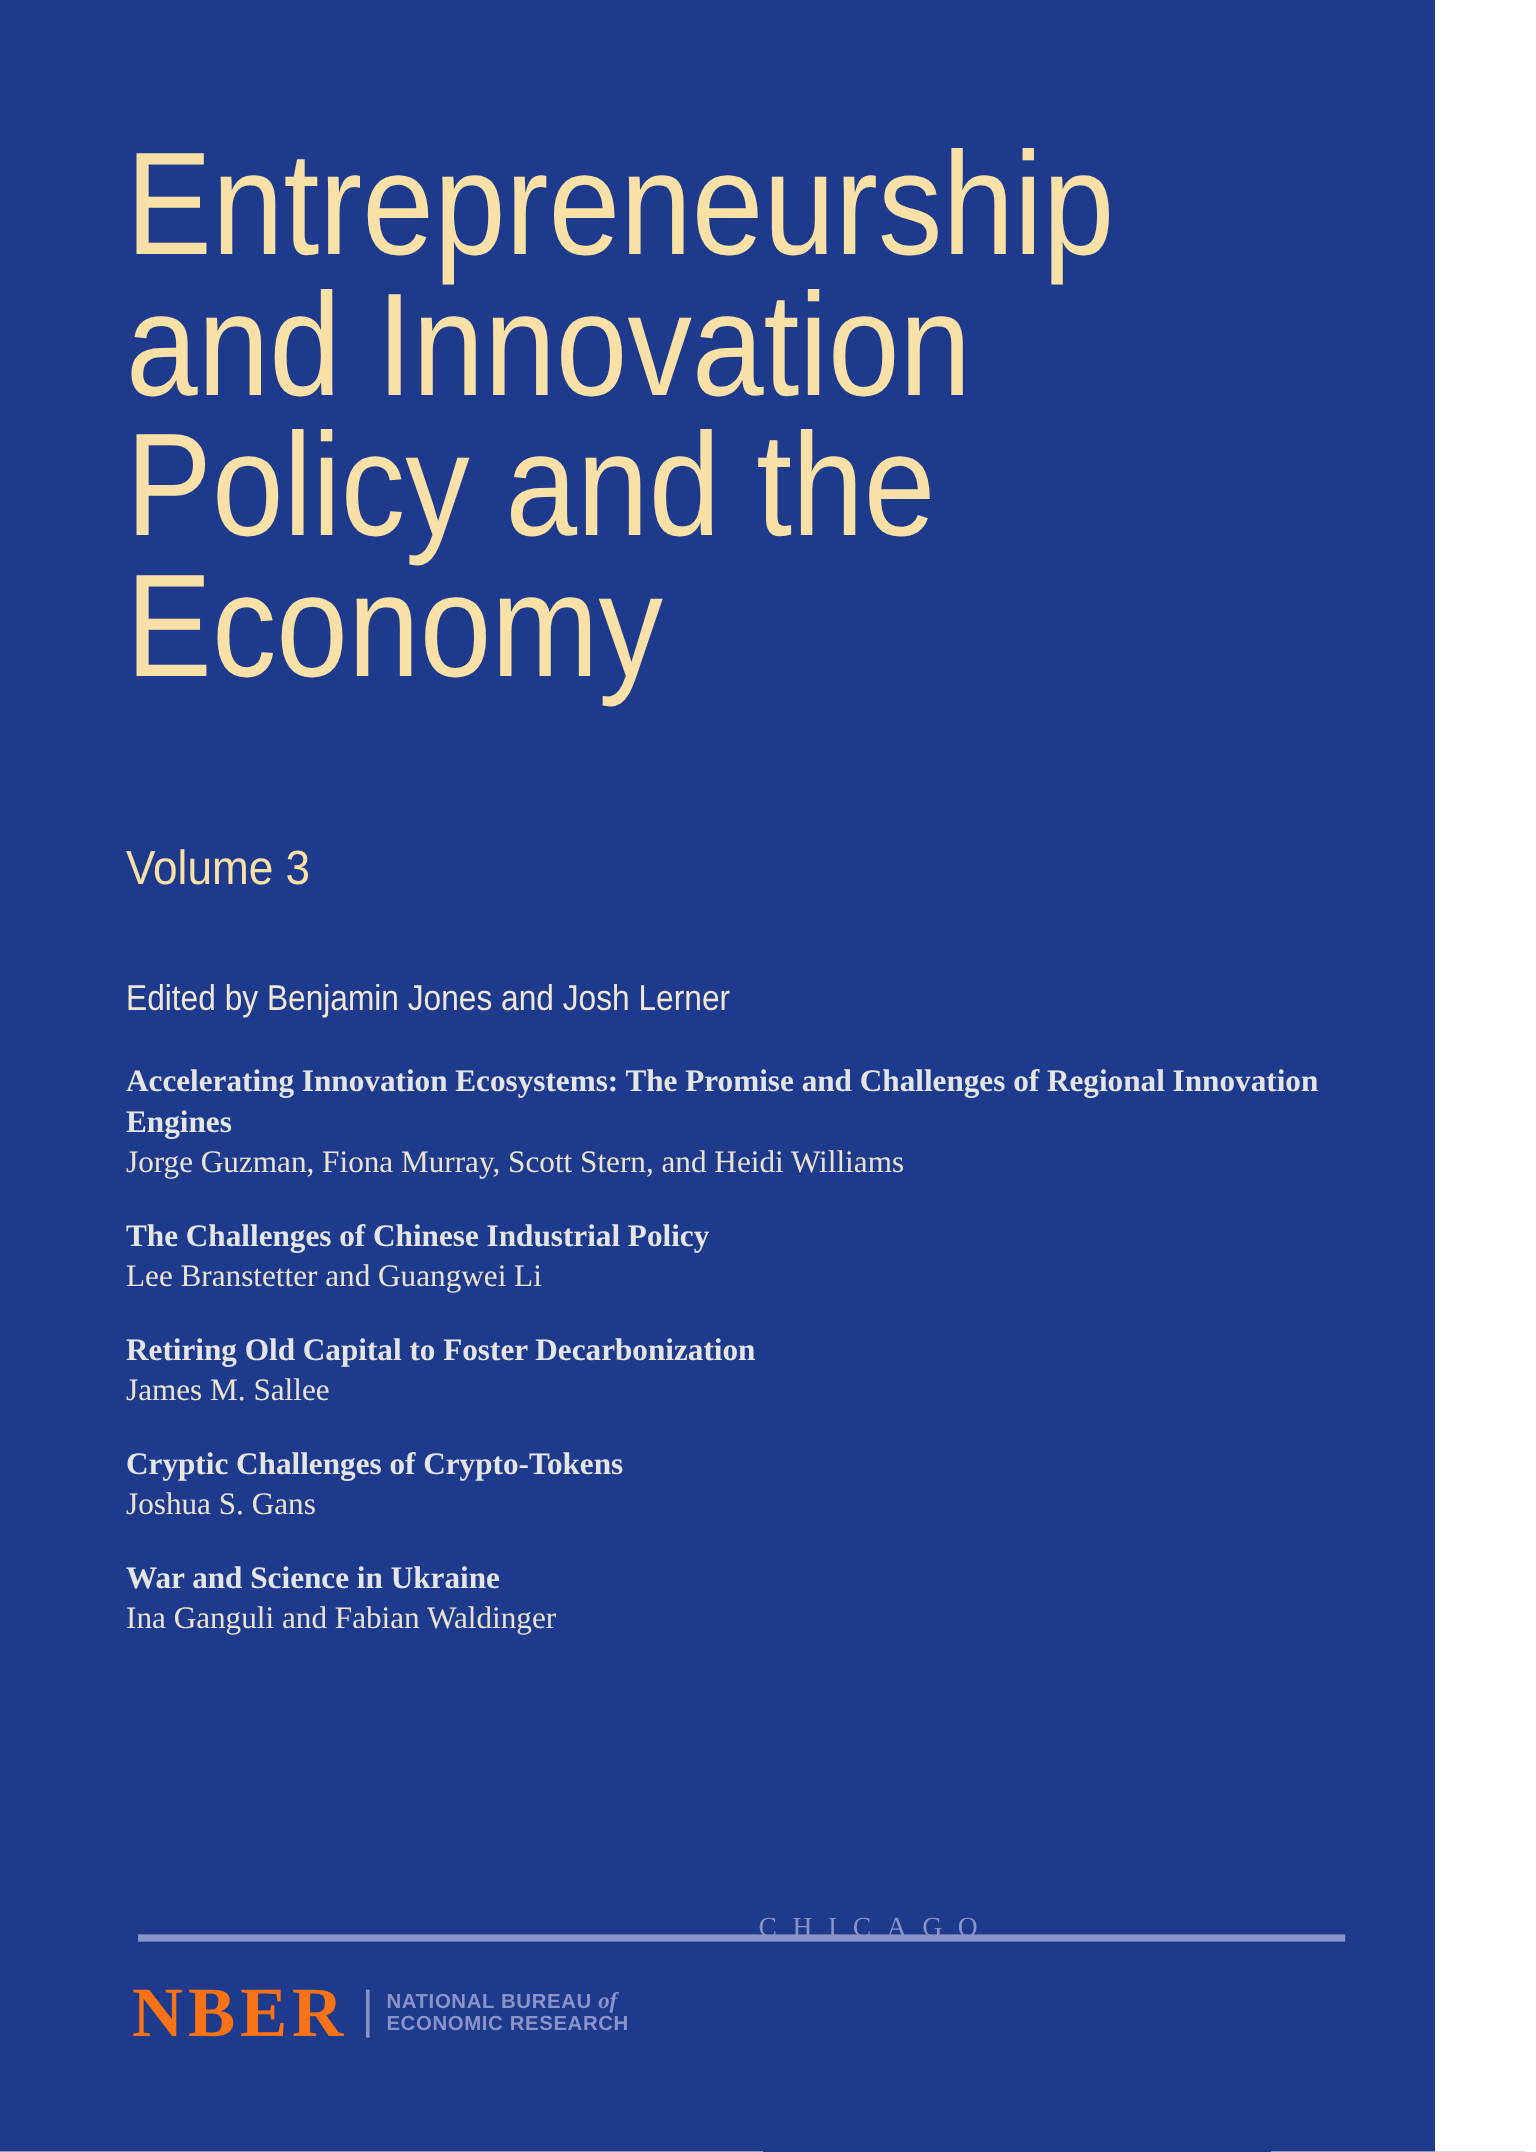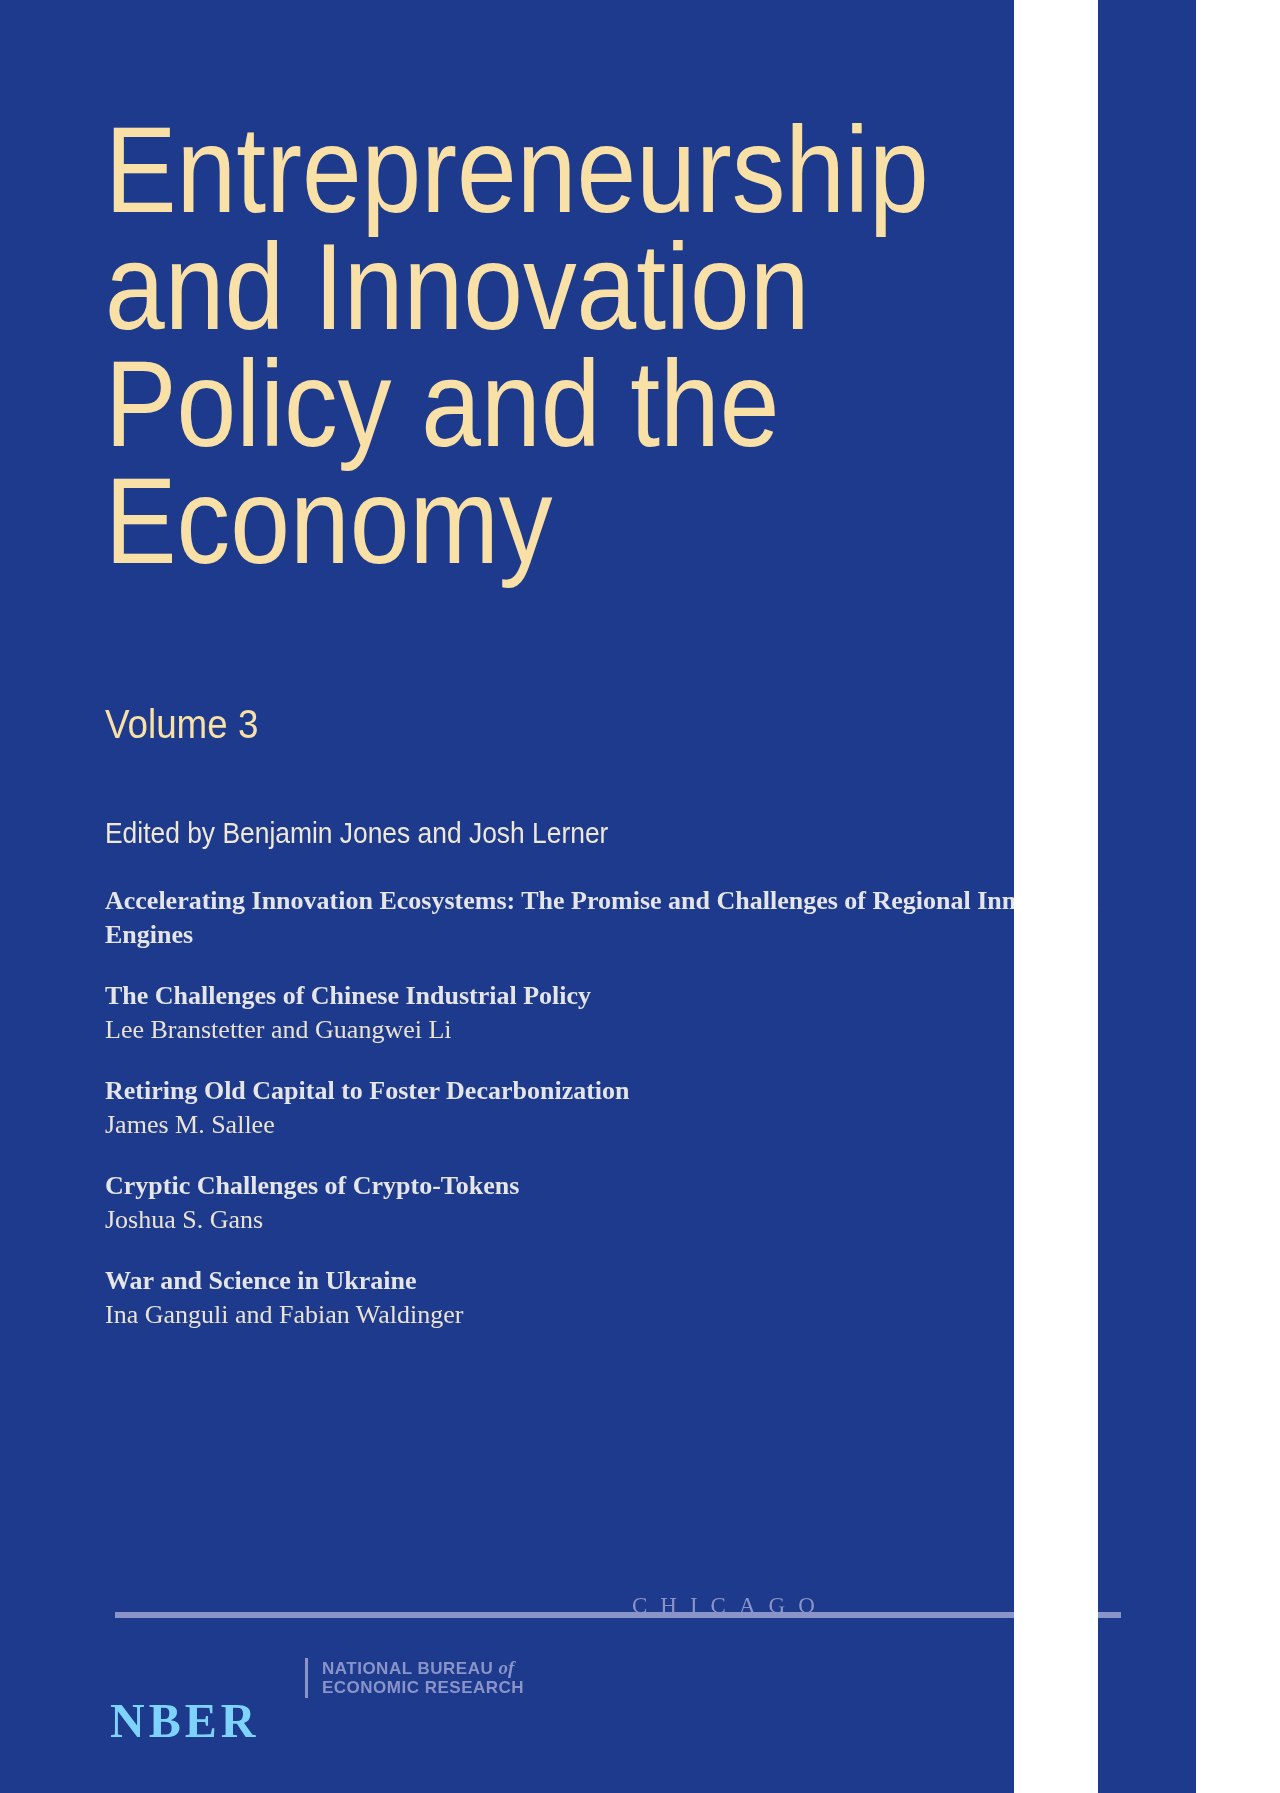--- a/index.html
+++ b/index.html
@@ -2,21 +2,21 @@
 <html><head>
 <meta charset="utf-8">
 <style>
   html, body { margin: 0; padding: 0; }
   body {
     width: 1280px; height: 1793px;
     background: #ffffff;
     font-family: "Liberation Sans", sans-serif;
     overflow: hidden;
   }
-  .page { position: relative; width: 1098px; height: 1793px; background: #ffffff; }
+  .page { position: relative; width: 1280px; height: 1793px; background: #ffffff; }
   .cover {
     position: absolute; left: 0; top: 0;
     width: 1196px; height: 1793px;
     background: #1d3a8c;
   }
   .spine-strip {
     position: absolute; right: 0; top: 0;
     width: 84px; height: 1793px;
     background: #ffffff;
   }
@@ -61,27 +61,26 @@
     font-size: 26px; line-height: 34px;
     font-weight: normal;
   }
   .footer-rule {
     position: absolute; left: 115px; top: 1612px;
     width: 1006px; height: 6px;
     background: #8a94c9;
   }
   .nber-wordmark {
     position: absolute; left: 110px; top: 1655px;
-    color: #7dd3fc;
+    color: #f97316;
     font-family: "Liberation Serif", serif;
     font-weight: bold;
-    font-size: 48px; line-height: 44px;
+    font-size: 59px; line-height: 44px;
     letter-spacing: 4px;
     white-space: nowrap;
-    margin-top: 44px;
   }
   .nber-divider {
     position: absolute; left: 305px; top: 1658px;
     width: 3px; height: 40px;
     background: #8a94c9;
   }
   .bureau-text {
     position: absolute; left: 322px; top: 1658px;
     color: #8a94c9;
     font-size: 17px; line-height: 19px;
@@ -119,20 +118,21 @@
       <div class="t-line">Economy</div>
     </div>
 
     <div class="volume">Volume 3</div>
 
     <div class="edited-by">Edited by Benjamin Jones and Josh Lerner</div>
 
     <div class="chapters">
       <div class="chapter">
         <div class="chapter-title">Accelerating Innovation Ecosystems: The Promise and Challenges of Regional Innovation Engines</div>
+        <div class="chapter-authors">Jorge Guzman, Fiona Murray, Scott Stern, and Heidi Williams</div>
       </div>
       <div class="chapter">
         <div class="chapter-title">The Challenges of Chinese Industrial Policy</div>
         <div class="chapter-authors">Lee Branstetter and Guangwei Li</div>
       </div>
       <div class="chapter">
         <div class="chapter-title">Retiring Old Capital to Foster Decarbonization</div>
         <div class="chapter-authors">James M. Sallee</div>
       </div>
       <div class="chapter">

